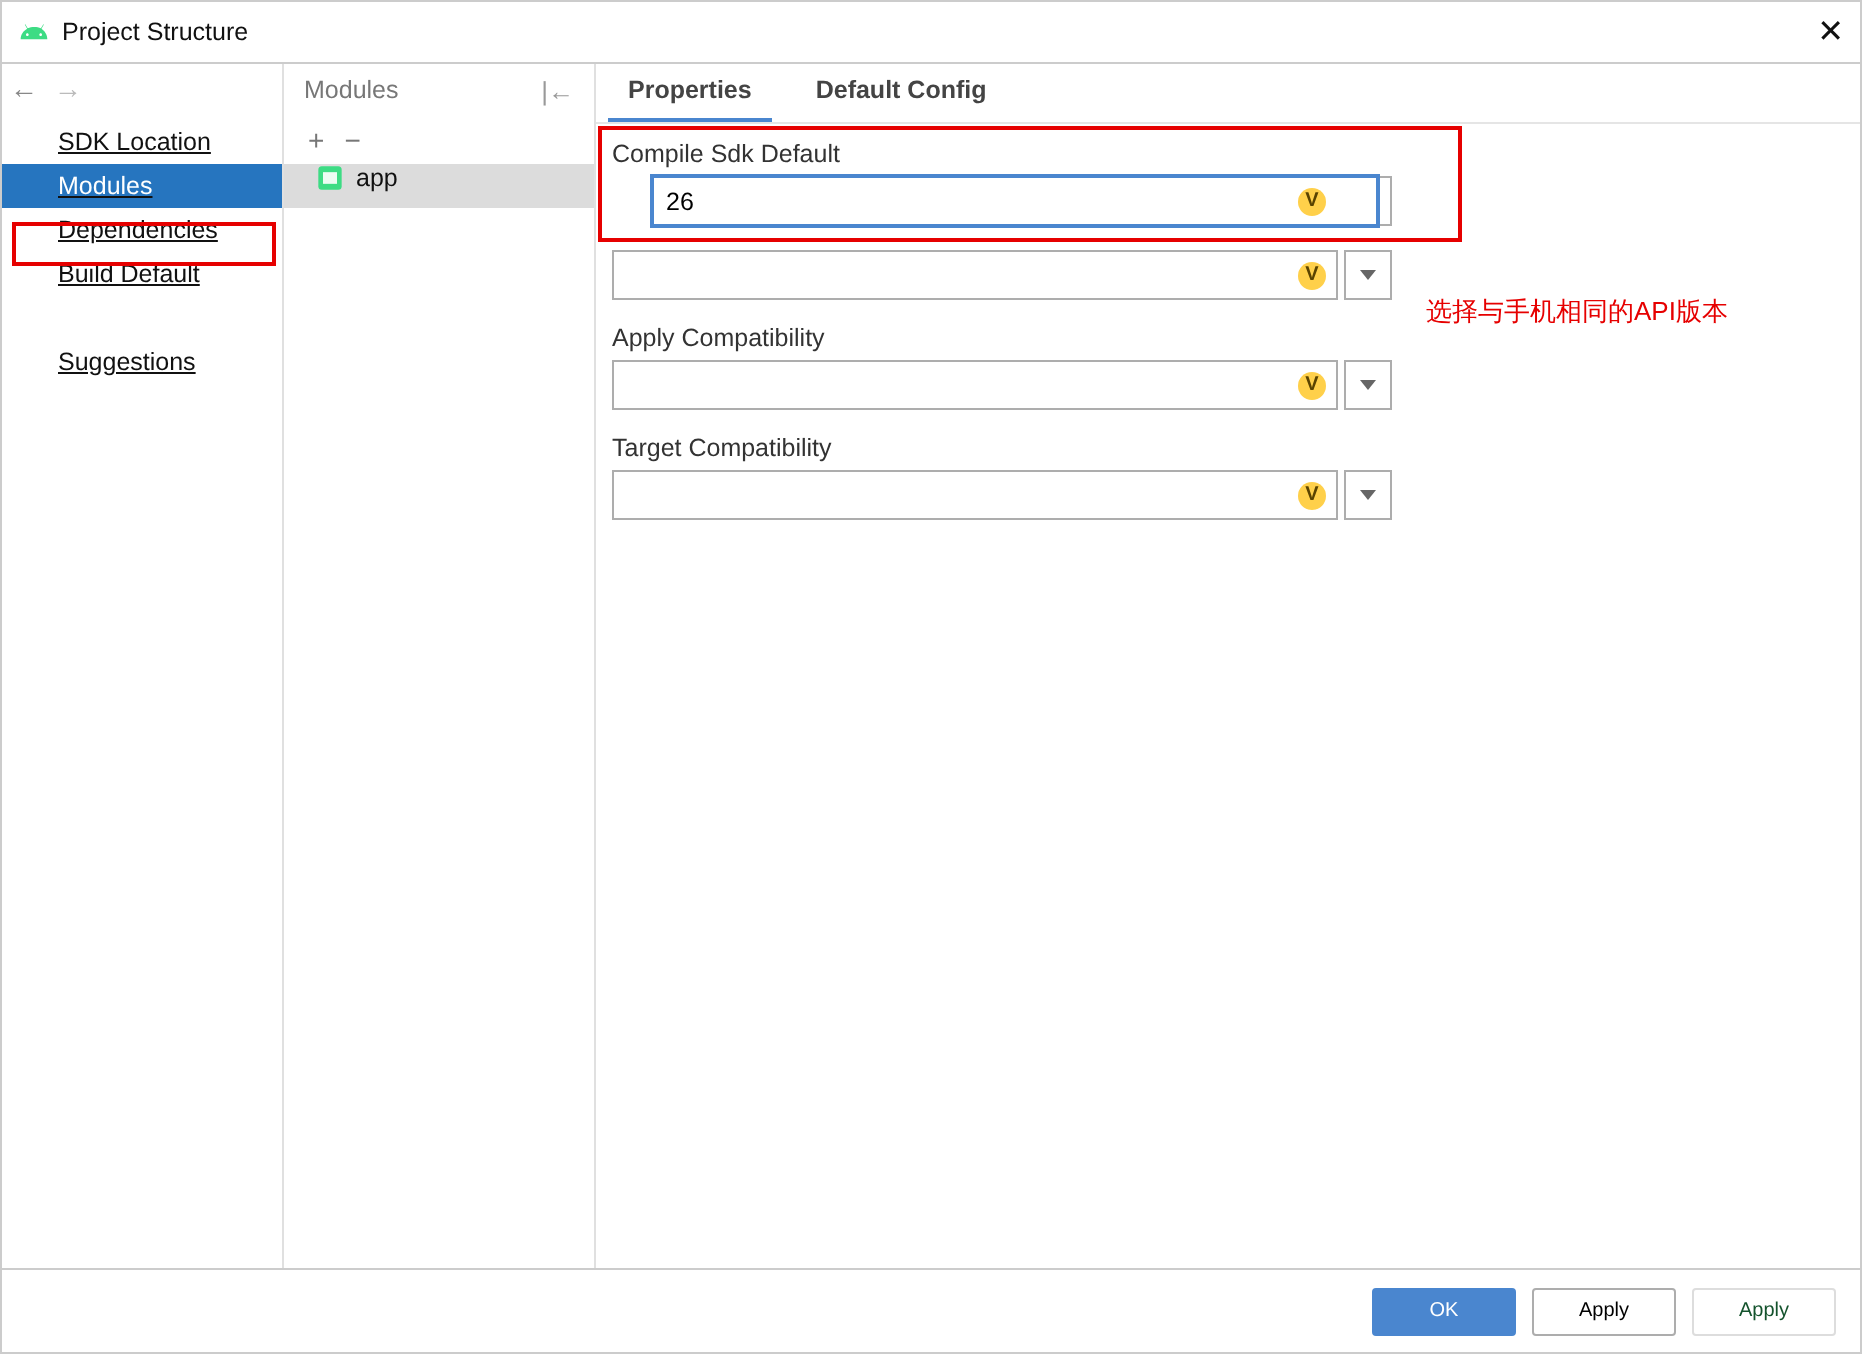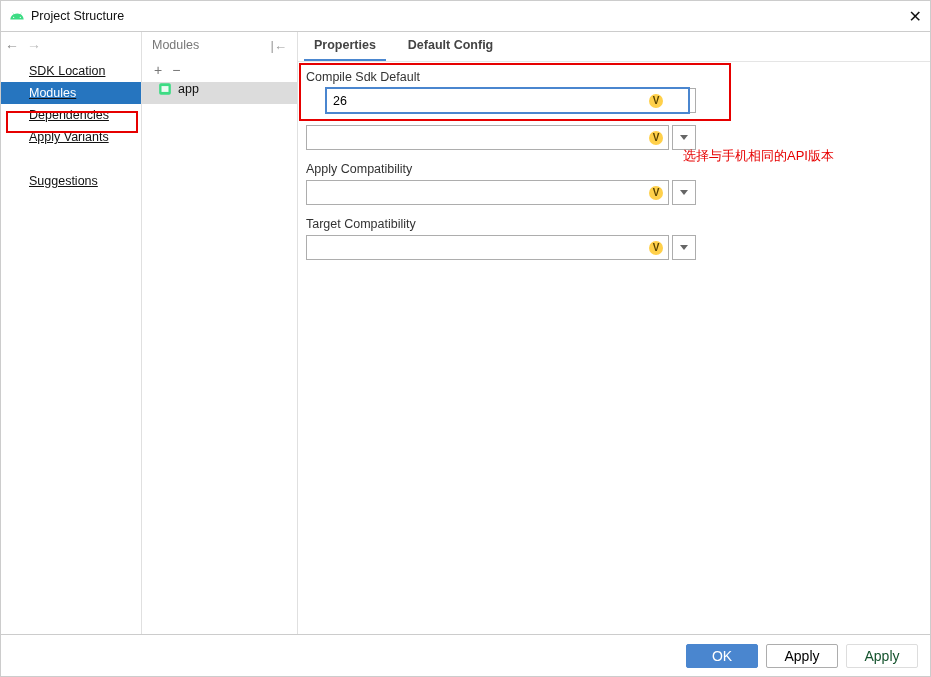--- a/index.html
+++ b/index.html
@@ -43,21 +43,21 @@
   .combo-input-box .v-badge { position:absolute; right:6px; top:50%; transform:translateY(-50%); width:14px; height:14px; border-radius:50%; background:#ffd04a; font-size:10px; display:flex; align-items:center; justify-content:center; color:#5a4300; font-weight:600; }
   .drop-arrow { width:24px; height:25px; border:1px solid #adadad; display:flex; align-items:center; justify-content:center; background:#fff; cursor:pointer; margin-left:3px;}
   .drop-arrow .tri { width:0; height:0; border-left:4px solid transparent; border-right:4px solid transparent; border-top:5px solid #666; }
   .field-focused .combo-input-box input { border:1px solid #4a86cf; box-shadow: 0 0 0 1px #4a86cf; margin-left: 20px; }
   
   .red-box-1 { position:absolute; border:2px solid #e60000; pointer-events:none; }
   .red-box-2 { position:absolute; border:2px solid #e60000; pointer-events:none; }
   .red-note { position:absolute; color: #e60000; font-size: 13px; }
   
   .footer { position:absolute; bottom:0; left:0; right:0; height:42px; border-top:1px solid #ccc; display:flex; align-items:center; justify-content:flex-end; gap:8px; padding-right:12px; }
-  .btn { height:24px; min-width:72px; border:1px solid #adadad; background:#fff; font-size:14px; cursor:pointer; border-radius:2px; padding: 0 14px;}
+  .btn { height:24px; min-width:72px; border:1px solid #adadad; background:#fff; font-size:10px; cursor:pointer; border-radius:2px; padding: 0 14px;}
   .btn.primary { background:#4a86cf; border-color:#4a86cf; color:#fff; }
   .btn.disabled { color:#14532d; border-color:#ddd; cursor:default; }
 </style>
 </head>
 <body>
 
 <div class="titlebar">
   <span class="logo">
     <svg viewBox="0 0 24 24">
         <path fill="#3ddc84" d="M17.6 9.48l1.7-2.94c.08-.14 0-.32-.18-.32-.08 0-.16.04-.2.12L17.2 9.28c-1.5-.68-3.18-1.06-4.96-1.06s-3.46.38-4.96 1.06L5.56 6.34c-.04-.08-.12-.12-.2-.12-.18 0-.26.18-.18.32l1.7 2.94C3.92 11.1 2 14.02 2 17.4h20c0-3.38-1.92-6.3-4.4-7.92zM7 15c-.55 0-1-.45-1-1s.45-1 1-1 1 .45 1 1-.45 1-1 1zm10 0c-.55 0-1-.45-1-1s.45-1 1-1 1 .45 1 1-.45 1-1 1z"></path>
@@ -78,21 +78,21 @@
       <div class="item">
           <span>SDK Location</span>
         </div>
       <div class="item selected">
           <span>Modules</span>
         </div>
       <div class="item">
           <span>Dependencies</span>
         </div>
       <div class="item">
-          <span>Apply Variants</span>
+          <span>Build Default</span>
         </div>
       <div class="item suggestions-gap">
           <span>Suggestions</span>
         </div>
     </div>
   </div>
 
   <div class="modules-panel">
     <div class="modules-header">
       <span class="modules-label">Modules</span>
@@ -173,19 +173,19 @@
             </div>
         </div>
       </div>
 
     </div>
   </div>
 </div>
 
 <div class="red-box-1" style="left:5px; top:110px; width:132px; height:22px;"></div>
 <div class="red-box-2" style="left:298px; top:62px; width:432px; height:58px;"></div>
-<div class="red-note" style="left:682px; top:146px;">选择与手机相同的API版本</div>
+<div class="red-note" style="left:712px; top:146px;">选择与手机相同的API版本</div>
 
 <div class="footer">
   <button class="btn primary">OK</button>
   <button class="btn">Apply</button>
   <button class="btn disabled">Apply</button>
 </div>
 
 </body></html>

